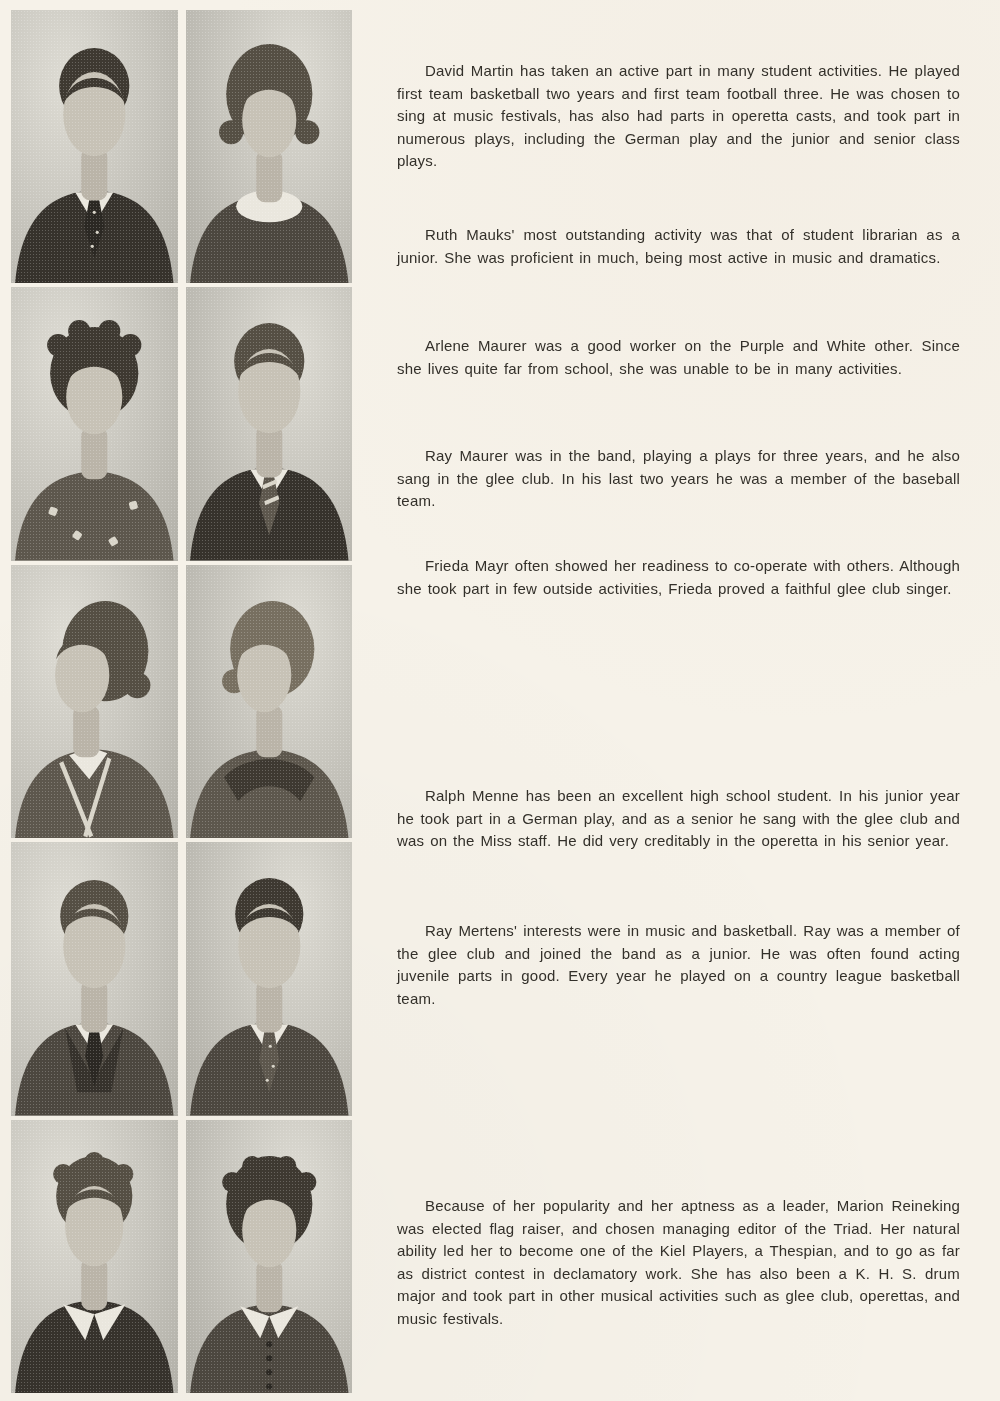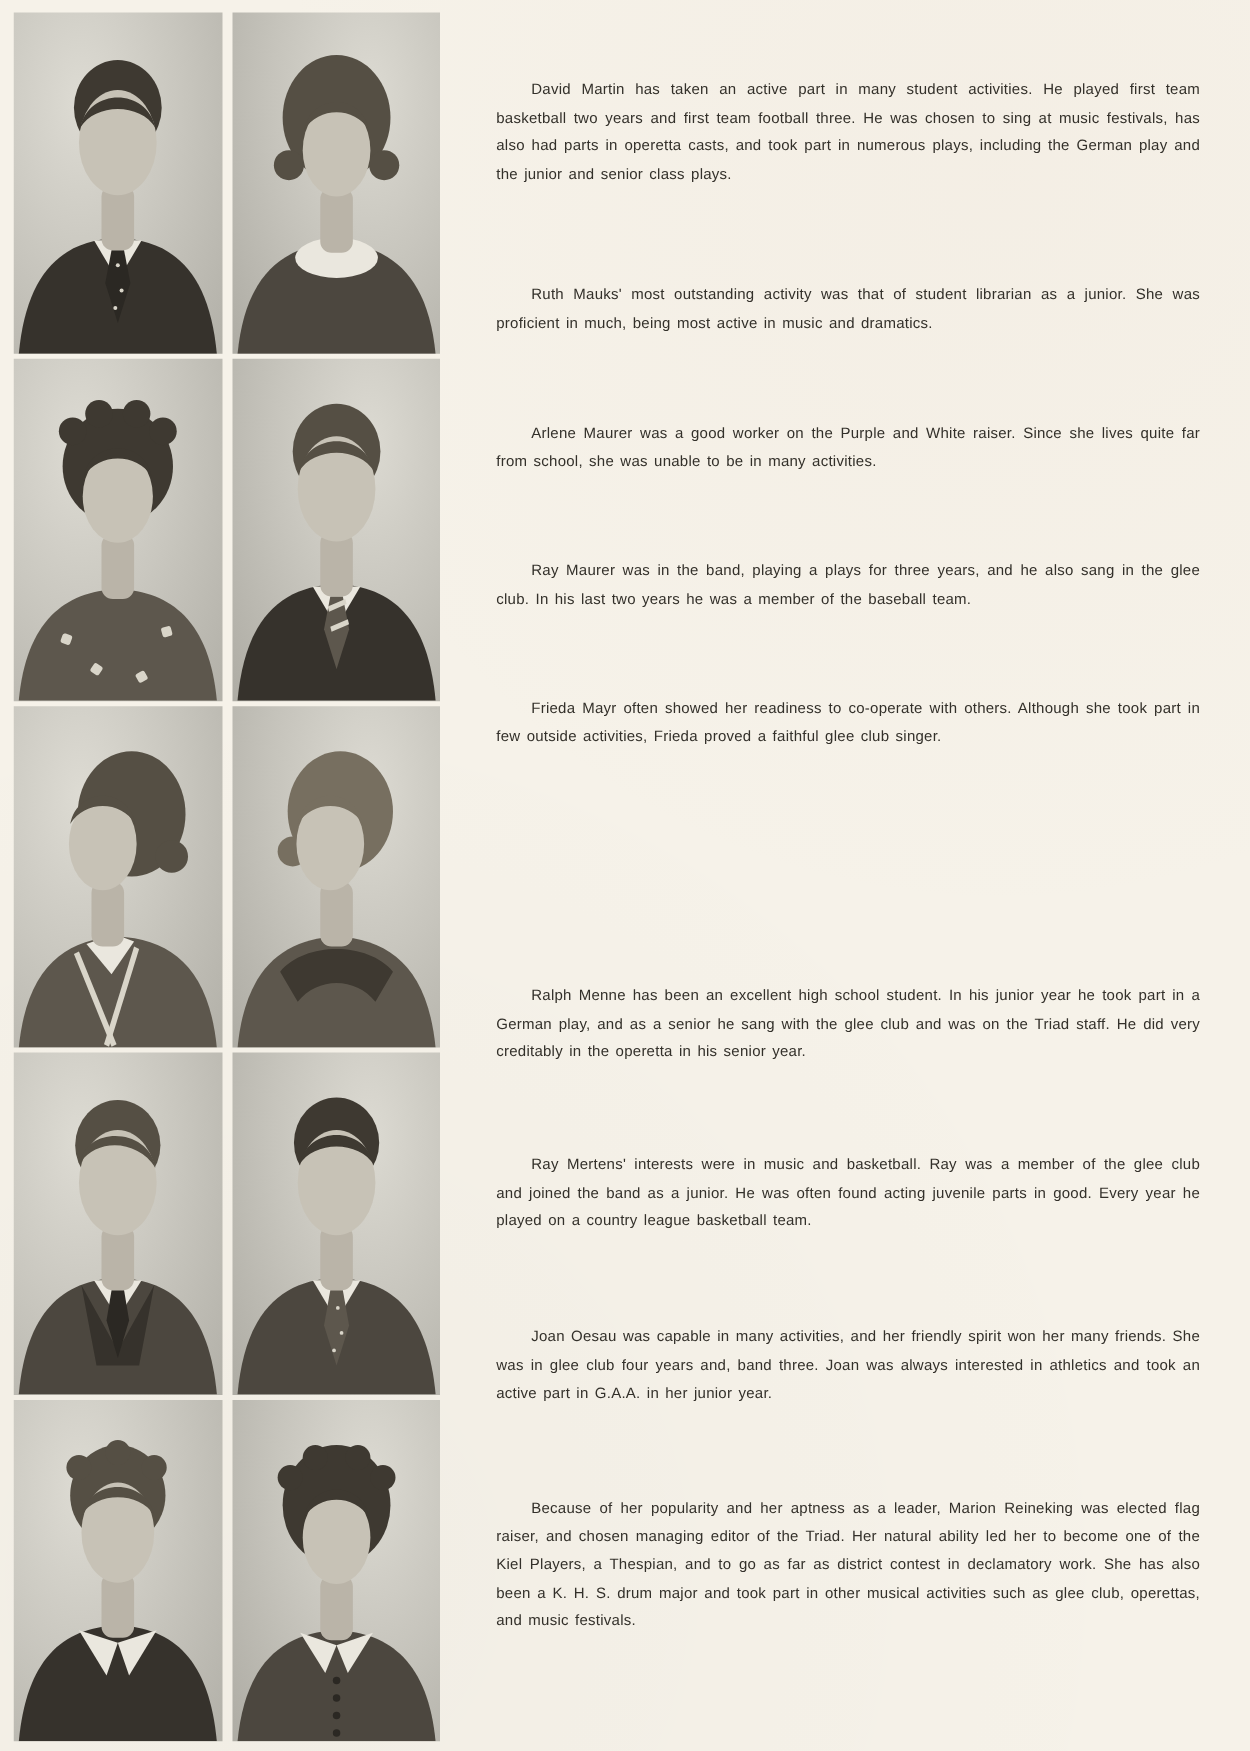--- a/index.html
+++ b/index.html
@@ -50,21 +50,21 @@
   .suitM { fill:#4c473f; }
   .suitL { fill:#5d574d; }
   .shirt { fill:#eae7de; }
   .tieD  { fill:#2b2823; }
   .pat   { fill:#d9d5c9; }
 
   
   .text-col { position:absolute; left:397px; top:0; width:563px; height:1401px; }
   .bio {
     position:absolute; left:0; width:100%;
-    font-size:12px; line-height:22.5px;
+    font-size:15px; line-height:22.5px;
     text-align:justify; text-indent:28px;
     color:#33302a;
     letter-spacing:.2px; word-spacing:1.5px;
   }
 </style>
 </head>
 <body>
 
 <div class="page">
 
@@ -217,22 +217,21 @@
         <ellipse class="skin" cx="83" cy="110" rx="27" ry="37"></ellipse>
         <path class="hairD" d="M57,94 C63,64 103,64 109,94 C97,75 69,75 57,94 Z"></path>
       </svg>
     </figure>
 
   </div>
 
   <div class="text-col">
     <p class="bio" style="top:60px">David Martin has taken an active part in many student activities. He played first team basketball two years and first team football three. He was chosen to sing at music festivals, has also had parts in operetta casts, and took part in numerous plays, including the German play and the junior and senior class plays.</p>
     <p class="bio" style="top:224px">Ruth Mauks' most outstanding activity was that of student librarian as a junior. She was proficient in much, being most active in music and dramatics.</p>
-    <p class="bio" style="top:335px">Arlene Maurer was a good worker on the Purple and White raiser. Since she lives quite far from school, she was unable to be in many activities.</p>
+    <p class="bio" style="top:335px">Arlene Maurer was a good worker on the Purple and White other. Since she lives quite far from school, she was unable to be in many activities.</p>
     <p class="bio" style="top:445px">Ray Maurer was in the band, playing a plays for three years, and he also sang in the glee club. In his last two years he was a member of the baseball team.</p>
     <p class="bio" style="top:555px">Frieda Mayr often showed her readiness to co-operate with others. Although she took part in few outside activities, Frieda proved a faithful glee club singer.</p>
-    <p class="bio" style="top:785px">Ralph Menne has been an excellent high school student. In his junior year he took part in a German play, and as a senior he sang with the glee club and was on the Triad staff. He did very creditably in the operetta in his senior year.</p>
+    <p class="bio" style="top:785px">Ralph Menne has been an excellent high school student. In his junior year he took part in a German play, and as a senior he sang with the glee club and was on the Miss staff. He did very creditably in the operetta in his senior year.</p>
     <p class="bio" style="top:920px">Ray Mertens' interests were in music and basketball. Ray was a member of the glee club and joined the band as a junior. He was often found acting juvenile parts in good. Every year he played on a country league basketball team.</p>
-    <p class="bio" style="top:1058px">Joan Oesau was capable in many activities, and her friendly spirit won her many friends. She was in glee club four years and, band three. Joan was always interested in athletics and took an active part in G.A.A. in her junior year.</p>
     <p class="bio" style="top:1195px">Because of her popularity and her aptness as a leader, Marion Reineking was elected flag raiser, and chosen managing editor of the Triad. Her natural ability led her to become one of the Kiel Players, a Thespian, and to go as far as district contest in declamatory work. She has also been a K. H. S. drum major and took part in other musical activities such as glee club, operettas, and music festivals.</p>
   </div>
 
 </div>
 
 </body></html>

